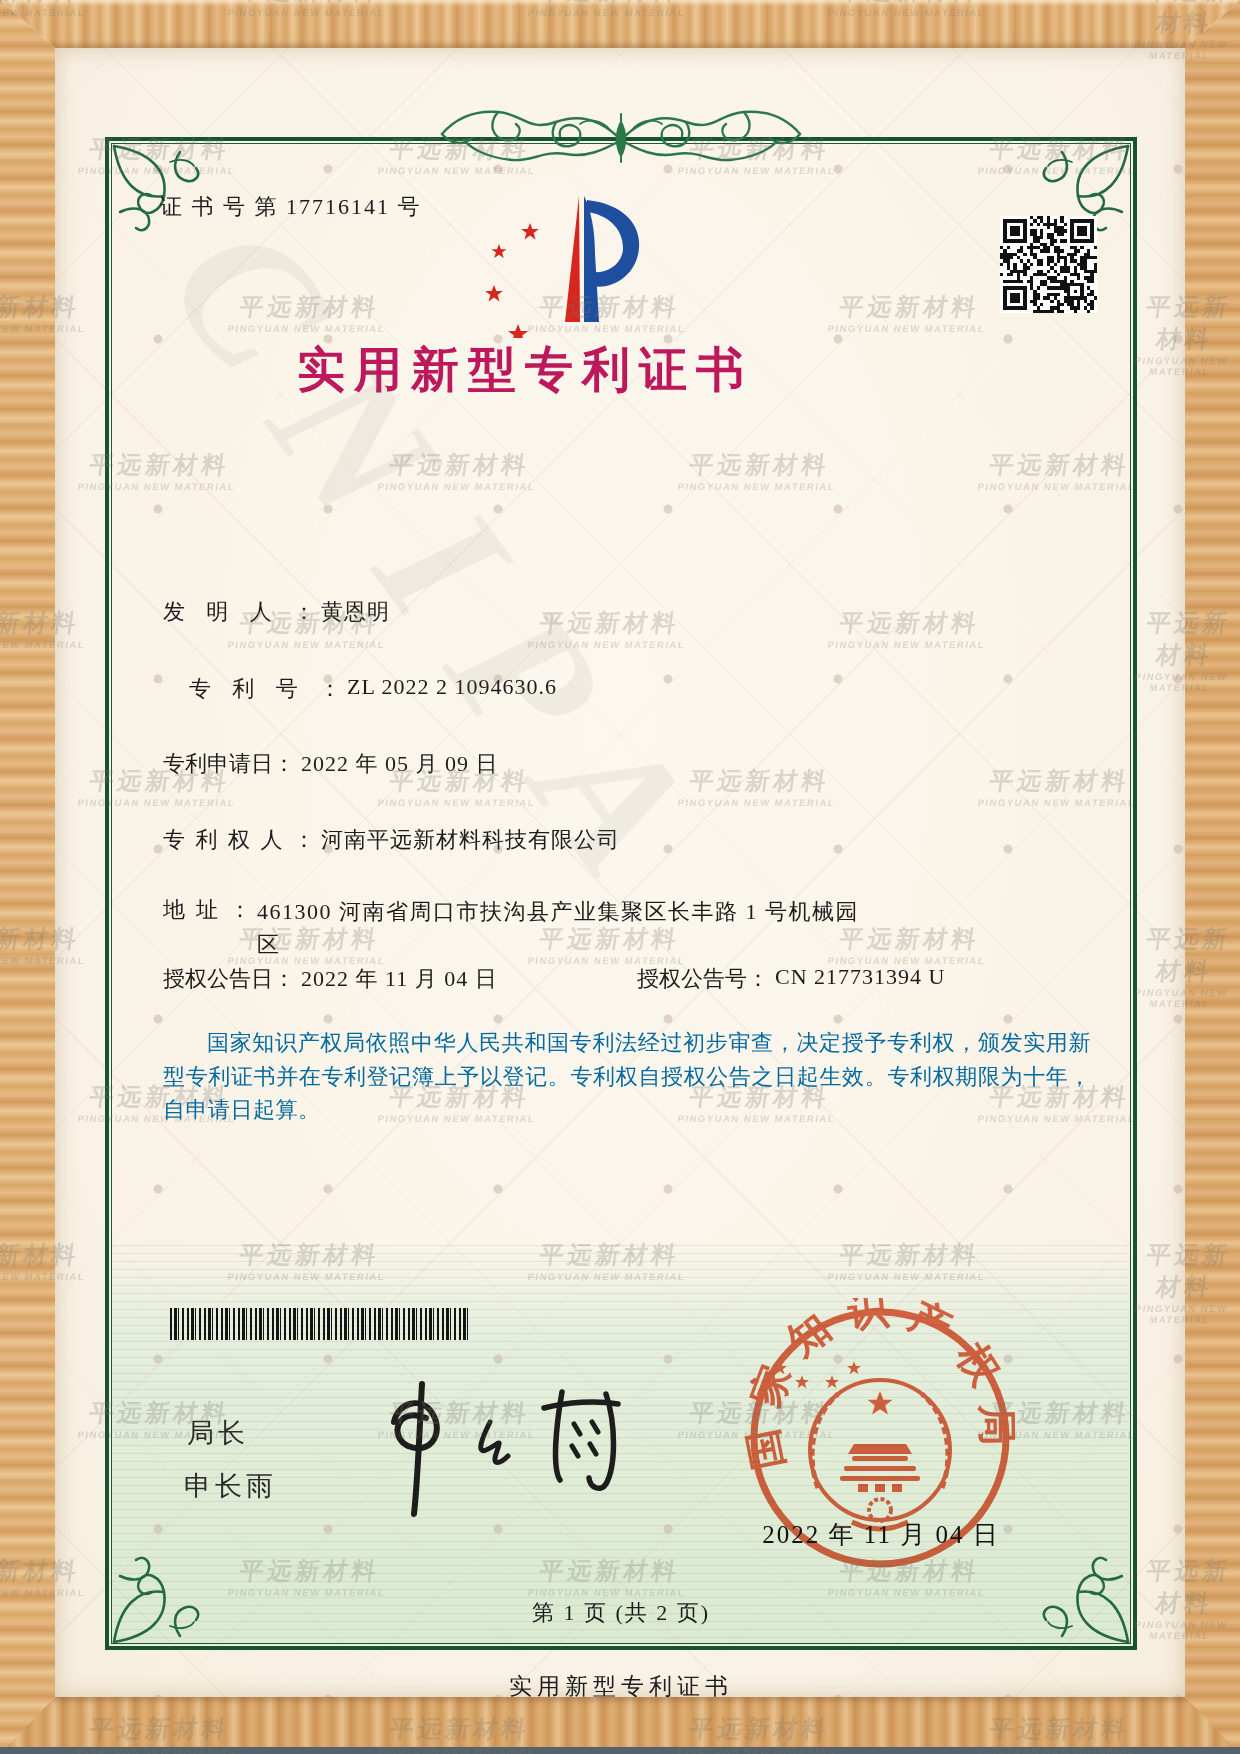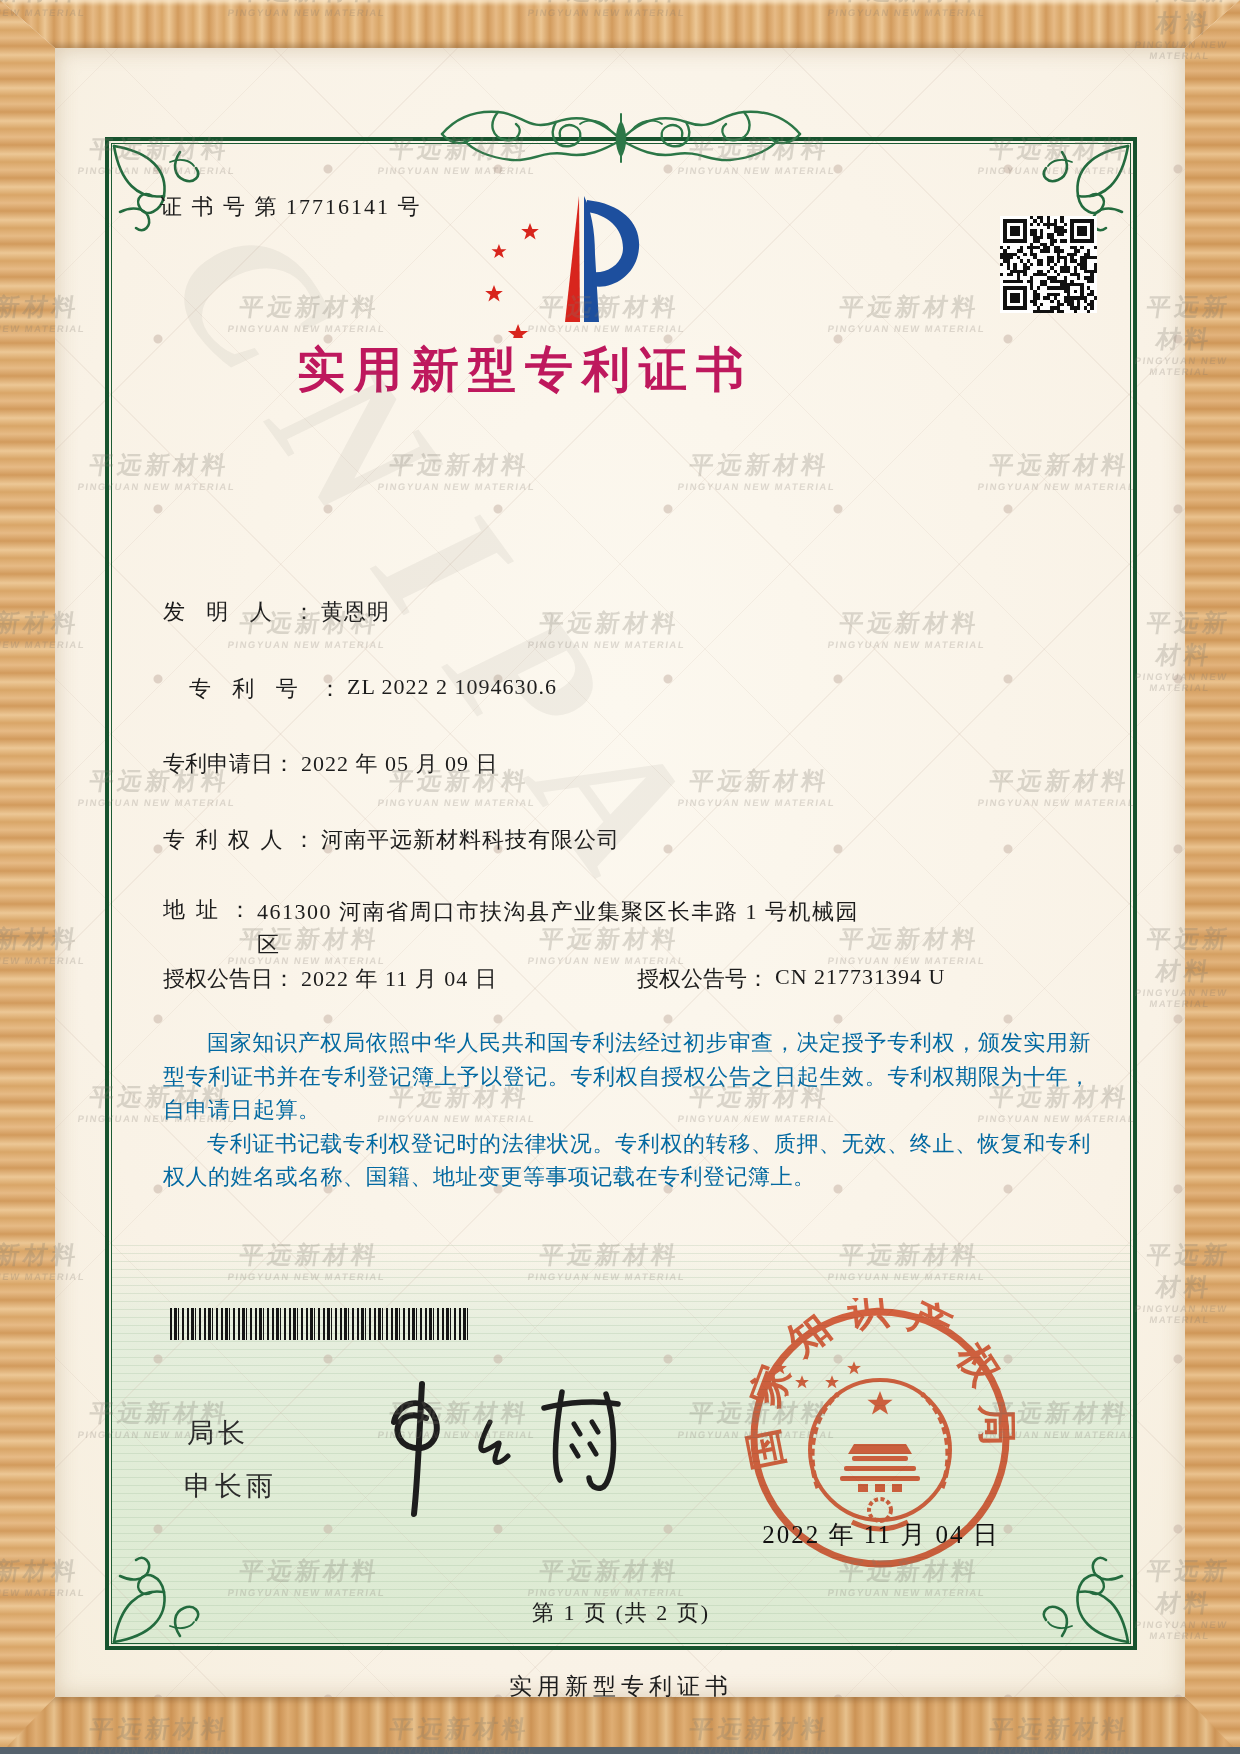--- a/index.html
+++ b/index.html
@@ -504,21 +504,20 @@
     <span class="flabel">授权公告日</span>
     <span class="fvalue">2022 年 11 月 04 日</span>
     <span class="grant-no">
       <span class="flabel">授权公告号</span>
       <span class="fvalue">CN 217731394 U</span>
     </span>
   </div>
 
   <div class="abs body-text">
     <p>国家知识产权局依照中华人民共和国专利法经过初步审查，决定授予专利权，颁发实用新型专利证书并在专利登记簿上予以登记。专利权自授权公告之日起生效。专利权期限为十年，自申请日起算。</p>
-    <p>专利证书记载专利权登记时的法律状况。专利权的转移、质押、无效、终止、恢复和专利权人的姓名或名称、国籍、地址变更等事项记载在专利登记簿上。</p>
   </div>
 
   <div class="abs barcode"></div>
 
   <div class="abs sig-label" style="left:187px;top:1415px;">局长</div>
   <div class="abs sig-label" style="left:184px;top:1468px;">申长雨</div>
 
   <svg class="abs sig-svg" width="275" height="150" viewBox="0 0 275 150">
     <g stroke="#1d1d1d" stroke-width="6" fill="none" stroke-linecap="round" stroke-linejoin="round">
       <path d="M58,40 C30,28 20,58 40,68 C64,78 78,52 62,32 C52,20 30,24 26,44"></path>

